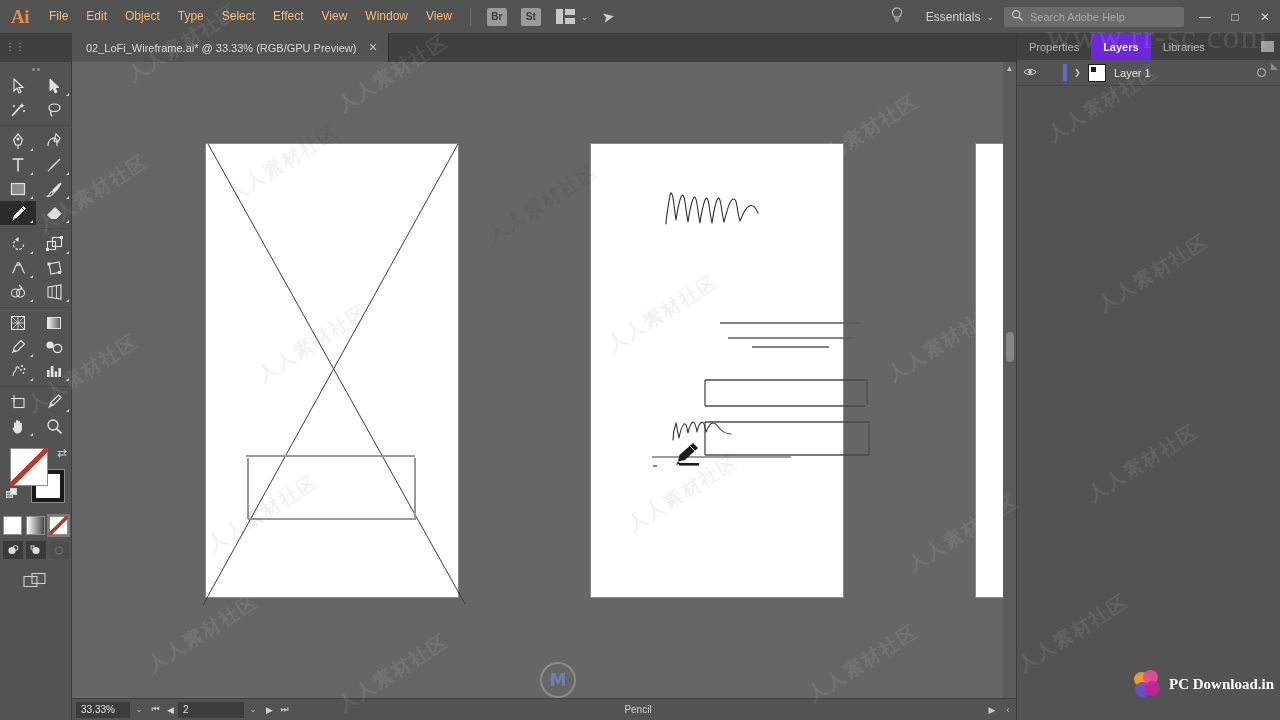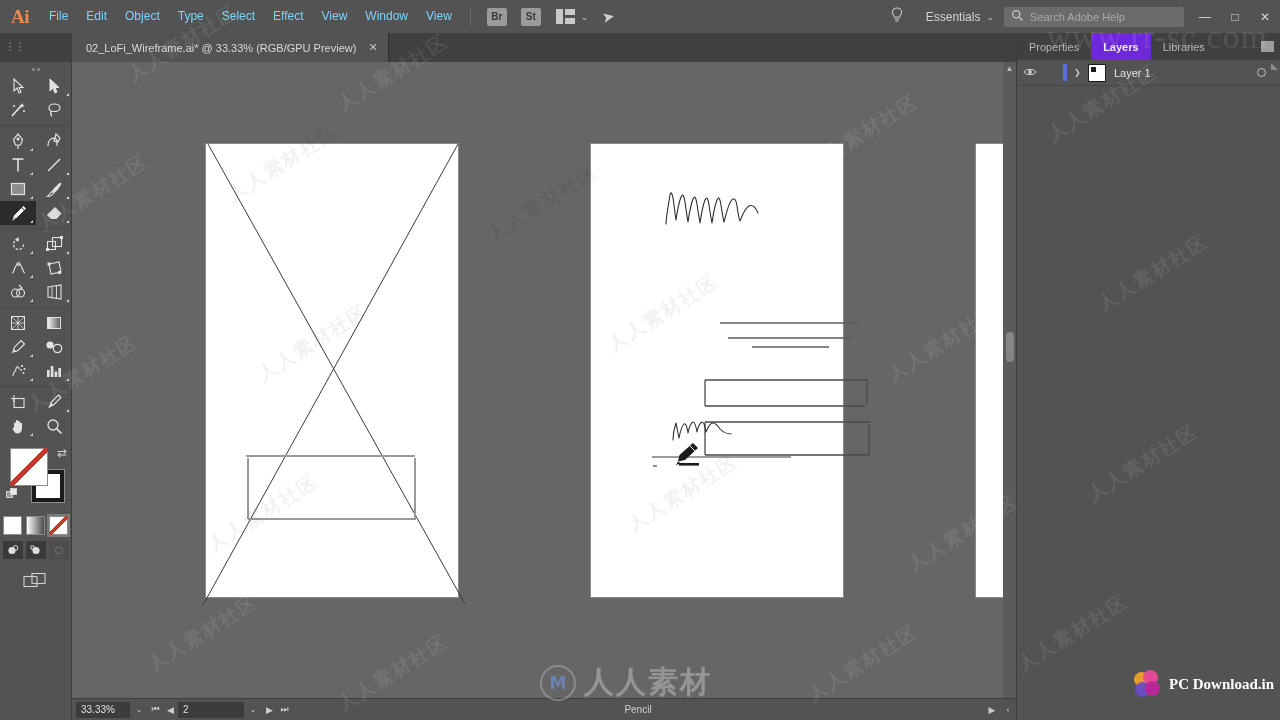--- a/index.html
+++ b/index.html
@@ -21,21 +21,21 @@
   }
   .ai-logo {
     width: 40px; height: 50px;
     display: flex; align-items: center; justify-content: center;
     font-family: "Liberation Serif", serif;
     font-size: 19px; font-weight: bold; color: #e88b4f;
     letter-spacing: -0.5px;
   }
   .menu-item {
     padding: 0 9px; height: 33px; line-height: 33px;
-    font-size: 12px; color: #7dd3fc; white-space: nowrap; cursor: default;
+    font-size: 12px; color: #fdba74; white-space: nowrap; cursor: default;
   }
   .mb-sep { width: 1px; height: 18px; background: #6b6b6b; margin: 0 9px; }
   .sq-btn {
     width: 20px; height: 18px; margin: 0 7px;
     background: #9b9b9b; color: #3a3a3a;
     font-size: 10px; font-weight: bold;
     display: flex; align-items: center; justify-content: center;
     border-radius: 2px; cursor: pointer;
   }
   .arrange-icon { width: 19px; height: 15px; margin-left: 8px; position: relative; cursor: pointer; }
@@ -775,21 +775,20 @@
     <div class="wm" style="left:1080px; top:450px;">人人素材社区</div>
     <div class="wm" style="left:140px;  top:620px;">人人素材社区</div>
     <div class="wm" style="left:330px;  top:660px;">人人素材社区</div>
     <div class="wm" style="left:800px;  top:650px;">人人素材社区</div>
     <div class="wm" style="left:1010px; top:620px;">人人素材社区</div>
     <div class="wm" style="left:20px;   top:360px;">人人素材社区</div>
     <div class="wm" style="left:30px;   top:180px;">人人素材社区</div>
 
     <div class="wm-center">
       <div class="wm-circle">M</div>
-      <div class="wm-center-text">人人素材</div>
     </div>
 
     <div class="pcd">
       <div class="pcd-logo">
         <i class="c1"></i>
           <i class="c2"></i>
           <i class="c3"></i>
           <i class="c4"></i>
       </div>
       <div class="pcd-text">PC Download.in</div>

